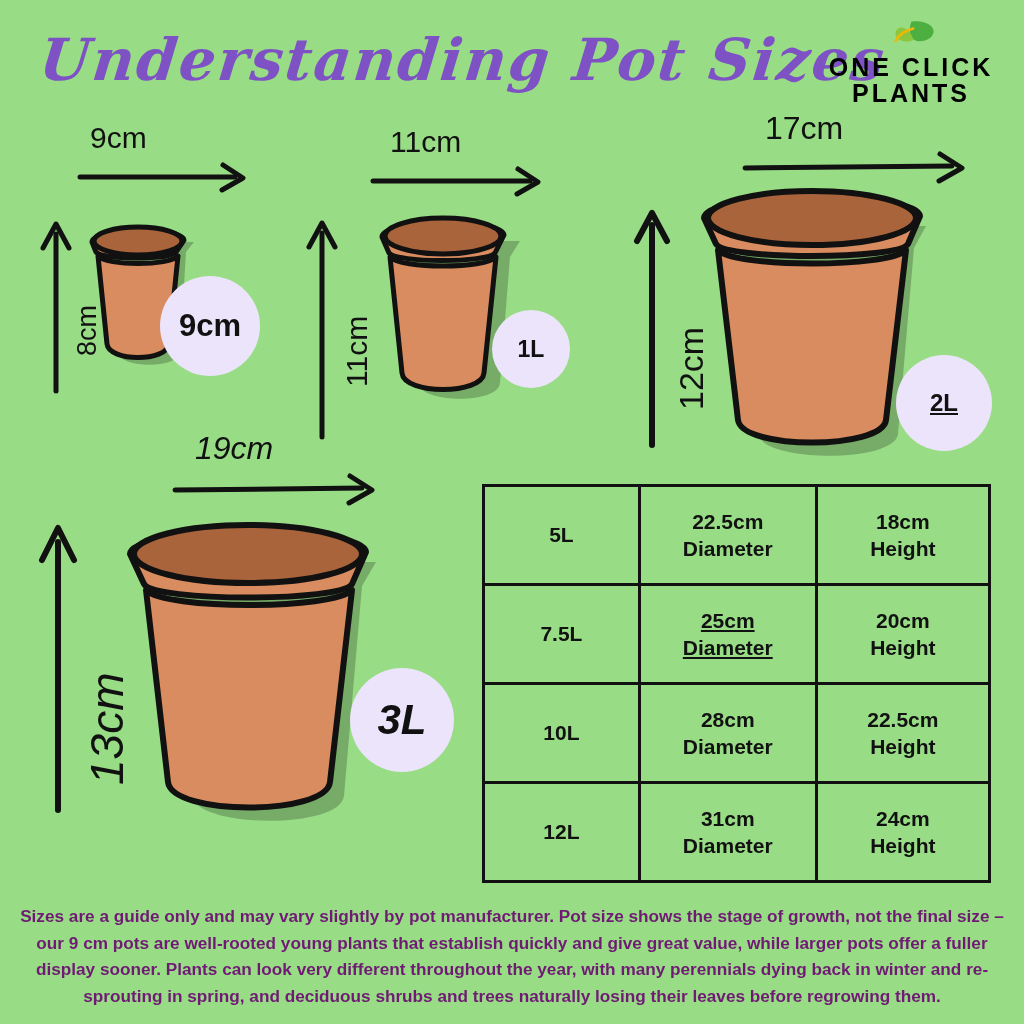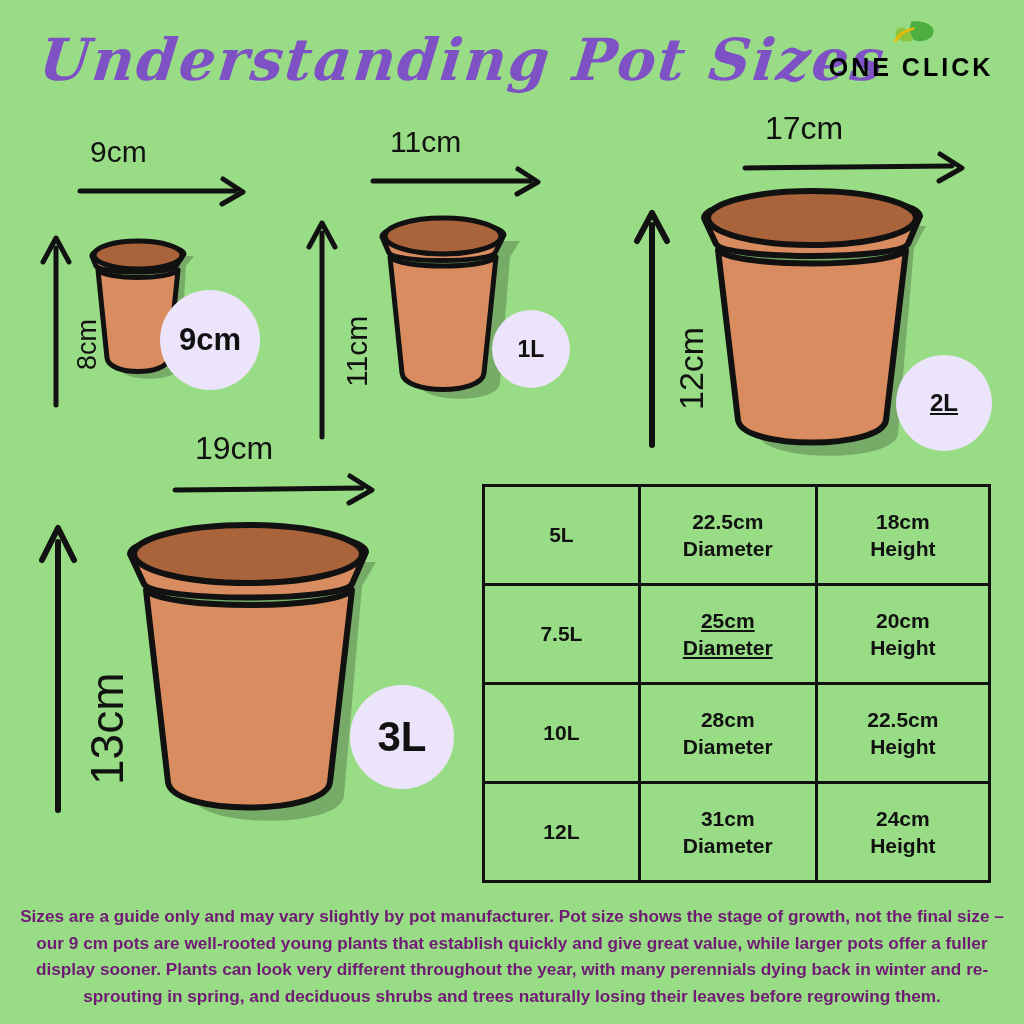--- a/index.html
+++ b/index.html
@@ -131,23 +131,24 @@
 
   <div class="title">Understanding Pot Sizes</div>
 
   <div class="logo">
     <svg class="logo-leaf" viewBox="0 0 60 34">
       <path d="M30 4 C44 2 54 8 55 14 C56 22 46 28 36 26 C28 24 26 14 30 4 Z" fill="#4caf3f"></path>
       <path d="M32 25 C26 28 18 27 14 23 C10 19 12 12 17 11 C23 10 30 16 32 25 Z" fill="#8cc63f"></path>
       <path d="M12 26 C16 18 24 14 32 12" stroke="#f2b705" stroke-width="3" fill="none" stroke-linecap="round"></path>
     </svg>
     <div class="logo-l1">ONE CLICK</div>
-  </div>
-
-  <div class="pot-group" style="left:20px; top:135px; width:260px; height:280px;">
+    <div class="logo-l2">PLANTS</div>
+  </div>
+
+  <div class="pot-group" style="left:20px; top:121px; width:260px; height:280px;">
 
     <svg style="position:absolute; left:55px; top:40px;" width="190" height="40">
       <path d="M5 16 L160 16" stroke="#111" stroke-width="5" fill="none" stroke-linecap="round"></path>
       <path d="M148 4 L168 17 L147 29" stroke="#111" stroke-width="5" fill="none" stroke-linecap="round" stroke-linejoin="round"></path>
     </svg>
     <div class="dim-label" style="left:70px; top:0px;">9cm</div>
 
     <svg style="position:absolute; left:14px; top:95px;" width="45" height="185">
       <path d="M22 175 L22 18" stroke="#111" stroke-width="5" fill="none" stroke-linecap="round"></path>
       <path d="M9 32 L22 8 L35 32" stroke="#111" stroke-width="5" fill="none" stroke-linecap="round" stroke-linejoin="round"></path>
@@ -203,41 +204,41 @@
     <svg class="pot" style="left:58px; top:56px;" width="330" height="320" viewBox="0 0 330 320">
       <path d="M50 50 L62 72 L78 258 C82 286 214 288 218 258 L234 72 L246 50 Z" fill="#000" opacity="0.22" transform="translate(12,10)"></path>
       <path d="M36 52 C36 26 250 24 252 50 L240 78 C230 94 58 94 48 78 Z" fill="#d98c5f" stroke="#111" stroke-width="6" stroke-linejoin="round"></path>
       <ellipse cx="144" cy="52" rx="104" ry="27" fill="#a9643c" stroke="#111" stroke-width="6"></ellipse>
       <path d="M50 84 L70 254 C74 284 214 284 218 254 L238 84 C222 102 66 102 50 84 Z" fill="#d98c5f" stroke="#111" stroke-width="6" stroke-linejoin="round"></path>
     </svg>
 
     <div class="badge" style="left:286px; top:245px; width:96px; height:96px; font-size:24px;text-decoration:underline;">2L</div>
   </div>
 
-  <div class="pot-group" style="left:10px; top:430px; width:470px; height:420px;">
+  <div class="pot-group" style="left:10px; top:430px; width:470px; height:420px;font-style:italic;">
     <svg style="position:absolute; left:160px; top:42px;" width="240" height="45">
       <path d="M5 18 L192 16" stroke="#111" stroke-width="5" fill="none" stroke-linecap="round"></path>
       <path d="M180 4 L202 18 L179 31" stroke="#111" stroke-width="5" fill="none" stroke-linecap="round" stroke-linejoin="round"></path>
     </svg>
     <div class="dim-label" style="left:185px; top:0px; font-size:32px;">19cm</div>
 
     <svg style="position:absolute; left:22px; top:90px;" width="55" height="300">
       <path d="M26 290 L26 22" stroke="#111" stroke-width="6" fill="none" stroke-linecap="round"></path>
       <path d="M10 40 L26 8 L42 40" stroke="#111" stroke-width="6" fill="none" stroke-linecap="round" stroke-linejoin="round"></path>
     </svg>
     <div class="dim-label vert" style="left:70px; top:355px; font-size:46px;">13cm</div>
 
     <svg class="pot" style="left:88px; top:70px;" width="360" height="350" viewBox="0 0 360 350">
       <path d="M48 52 L62 76 L80 286 C84 318 228 320 232 286 L250 76 L264 52 Z" fill="#000" opacity="0.22" transform="translate(14,10)"></path>
       <path d="M32 54 C32 26 266 24 268 52 L254 84 C244 102 56 102 46 84 Z" fill="#d98c5f" stroke="#111" stroke-width="6" stroke-linejoin="round"></path>
       <ellipse cx="150" cy="54" rx="114" ry="29" fill="#a9643c" stroke="#111" stroke-width="6"></ellipse>
       <path d="M48 90 L70 282 C74 316 228 316 232 282 L254 90 C236 110 66 110 48 90 Z" fill="#d98c5f" stroke="#111" stroke-width="6" stroke-linejoin="round"></path>
     </svg>
 
-    <div class="badge" style="left:340px; top:255px; width:104px; height:104px; font-size:42px;">3L</div>
+    <div class="badge" style="left:340px; top:238px; width:104px; height:104px; font-size:42px;">3L</div>
   </div>
 
   <table class="size-table">
     <tbody>
       <tr>
         <td class="c1">5L</td>
         <td class="c2" style="white-space:pre-line;">22.5cm
 Diameter</td>
         <td class="c3" style="white-space:pre-line;">18cm
 Height</td>

